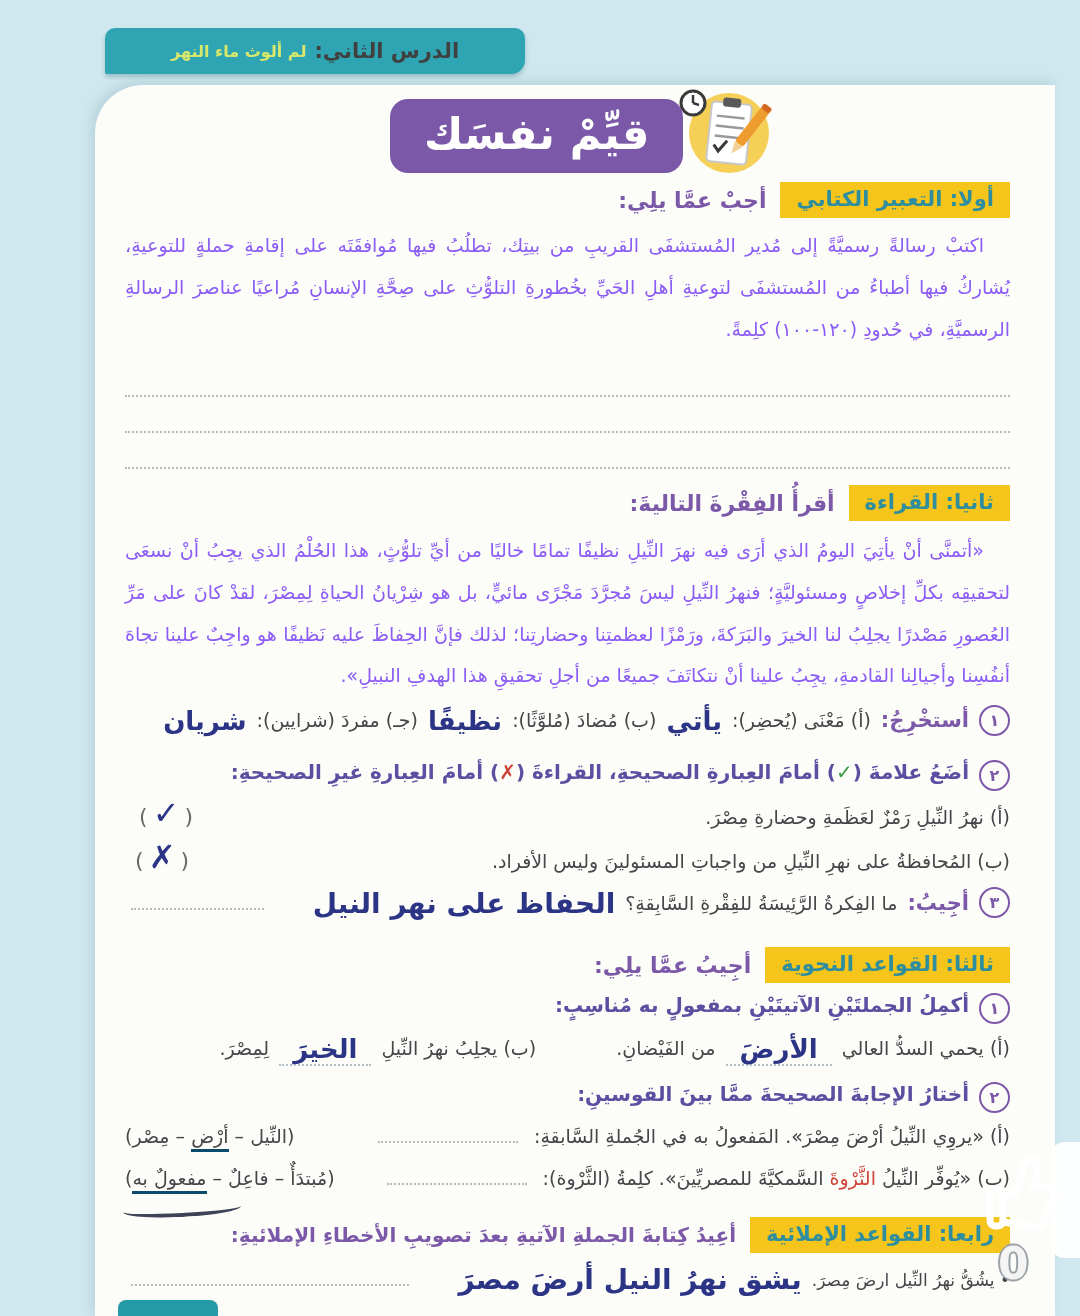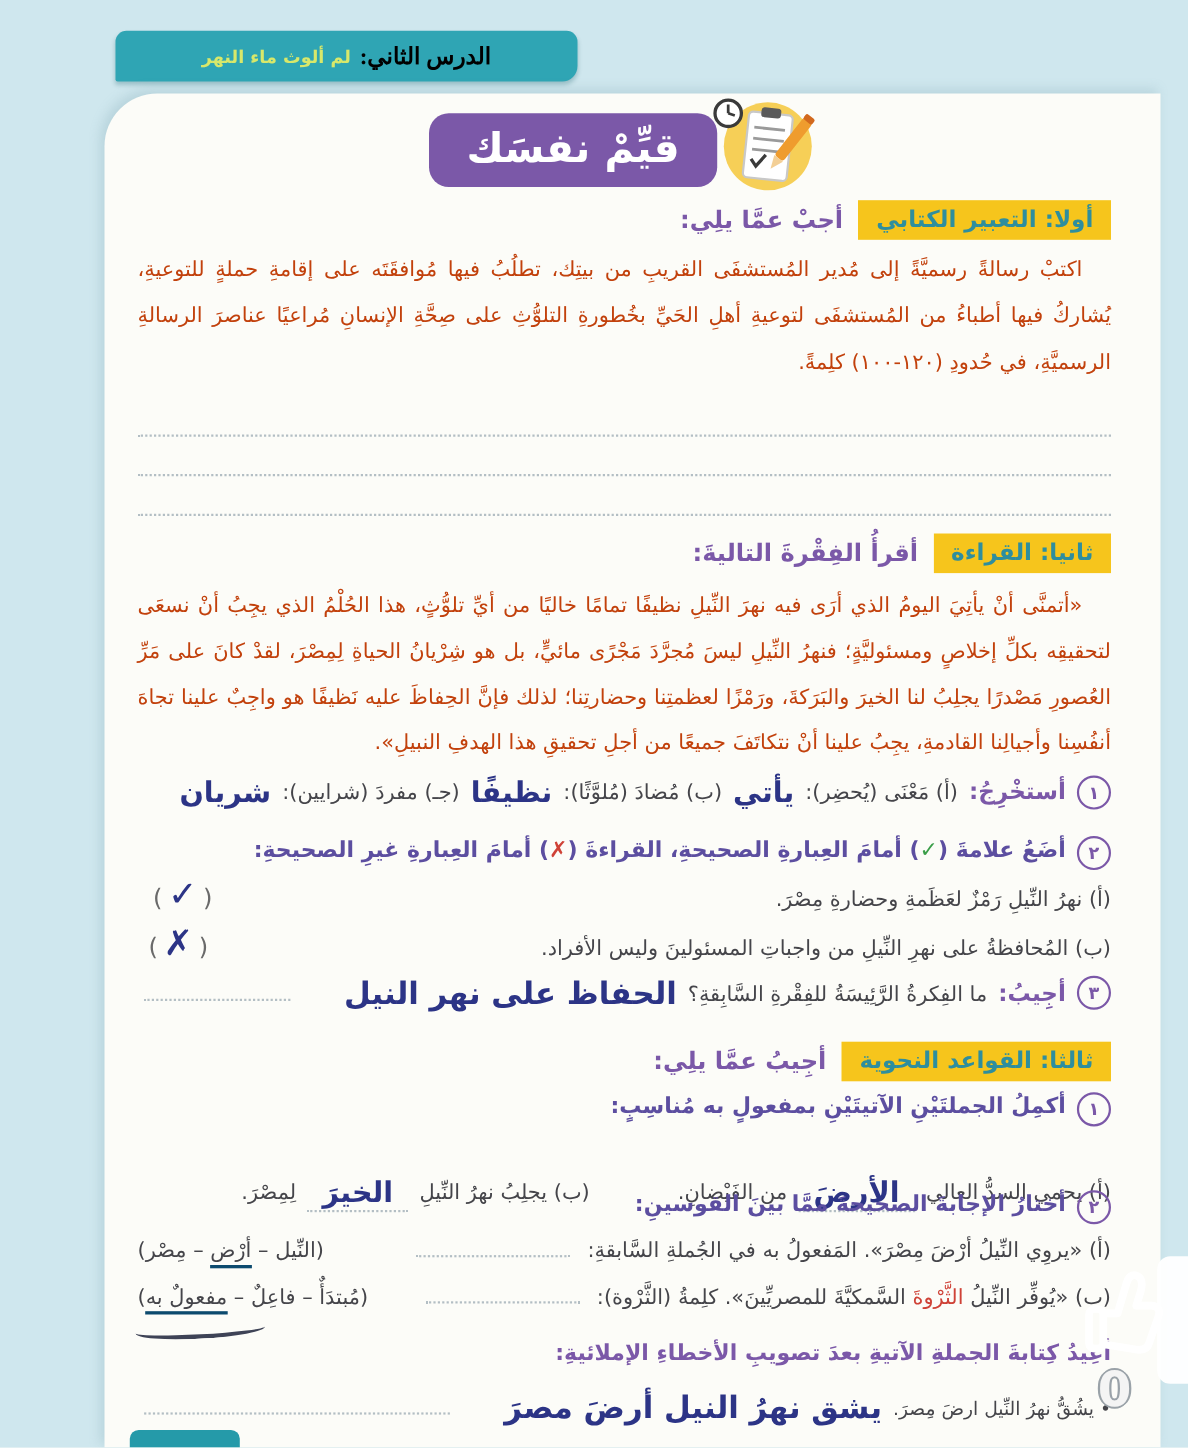--- a/index.html
+++ b/index.html
@@ -13,39 +13,39 @@
     background:#fcfcf8;border-top-left-radius:48px;
     box-shadow:-4px -4px 10px rgba(120,160,170,.25);
   }
   
   .lesson-banner{
     position:absolute;left:105px;top:28px;height:46px;min-width:380px;
     background:var(--teal);border-radius:10px 10px 14px 2px;
     display:flex;align-items:center;justify-content:center;direction:rtl;gap:8px;
     padding:0 20px;box-shadow:0 3px 4px rgba(0,80,90,.25);
   }
-  .lesson-banner .prefix{color:#000000;font-weight:bold;font-size:21px;font-family:Liberation Serif, serif;}
+  .lesson-banner .prefix{color:#404040;font-weight:bold;font-size:21px;}
   .lesson-banner .lname{color:#d8e86a;font-size:16px;font-weight:bold;}
   
   .title-row{position:absolute;left:295px;top:4px;display:flex;align-items:center;}
   .title-badge{
-    background:var(--purple);color:#fff;font-weight:bold;font-size:37px;
+    background:var(--purple);color:#fff;font-weight:bold;font-size:43px;
     padding:10px 34px 14px;border-radius:18px;letter-spacing:1px;
   }
   .title-icon{margin-left:-6px;position:relative;top:-2px;}
   
   .blk{position:absolute;left:30px;width:885px;direction:rtl;}
   .sec-head{display:flex;align-items:center;gap:14px;}
   .sec-badge{
     background:var(--yellow);color:var(--teal-dark);font-weight:bold;font-size:21px;
     padding:5px 16px 7px;border-radius:0;white-space:nowrap;
   }
   .sec-instr{color:var(--purple);font-weight:bold;font-size:22px;white-space:nowrap;}
   .para{
-    color:#c2410c;font-size:19px;line-height:2.2;text-align:justify;margin:0;
+    color:#8b5cf6;font-size:19px;line-height:2.2;text-align:justify;margin:0;
   }
   .indent{text-indent:26px;}
   .write-line{height:34px;border-bottom:2px dotted #b3bec4;}
   .qrow{display:flex;align-items:baseline;flex-wrap:wrap;column-gap:10px;}
   .qnum{
     flex:0 0 auto;width:27px;height:27px;border:2px solid var(--purple);border-radius:50%;
     color:var(--purple);font-weight:bold;font-size:16px;line-height:27px;text-align:center;
     align-self:center;
   }
   .qverb{color:var(--purple);font-weight:bold;font-size:21px;}
@@ -54,21 +54,21 @@
   .hand{color:var(--ink);font-weight:bold;font-size:26px;line-height:1;position:relative;top:3px;text-align:right;}
   .hand.big{font-size:28px;margin-left:33px;}
   .hand-mark{color:var(--ink);font-weight:bold;font-size:32px;line-height:.8;}
   .paren{color:#6a6a6a;font-size:22px;}
   .check{color:var(--green);font-weight:bold;}
   .cross{color:var(--red);font-weight:bold;}
   .redword{color:var(--red);}
   .dots{flex:1 1 auto;border-bottom:2px dotted #b3bec4;height:1.1em;margin:0 6px;}
   .dots-mid{flex:0 0 140px;border-bottom:2px dotted #b3bec4;height:1.1em;margin:0 6px;}
   .spacer{flex:1 1 auto;}
-  .dotted-under{border-bottom:2px dotted #b3bec4;padding:0 14px 2px;margin-top:36px;}
+  .dotted-under{border-bottom:2px dotted #b3bec4;padding:0 14px 2px;}
   .hand-underline{border-bottom:3px solid #0c4a6e;padding-bottom:2px;}
   .opts{color:#45454a;font-size:19px;white-space:nowrap;}
   .pen-stroke{
     position:absolute;width:118px;height:12px;
     border-bottom:4px solid #3e4356;border-radius:0 0 60% 60%;
     transform:rotate(-3deg);
   }
   
   .sticker-card{
     position:absolute;left:1052px;top:1142px;width:28px;height:116px;
@@ -201,20 +201,21 @@
   </div>
   <div class="blk qrow" style="top:1080px">
     <span class="qtext"><span>(ب) «يُوفِّر النِّيلُ </span><span class="redword">الثَّرْوةَ</span><span> السَّمكيَّةَ للمصريِّينَ». كلِمةُ (الثَّرْوة):</span></span>
     <span class="dots-mid"></span>
     <span class="spacer"></span>
     <span class="opts"><span>(مُبتدَأٌ – فاعِلٌ – </span><span class="hand-underline">مفعولٌ به</span><span>)</span></span>
   </div>
   <div class="pen-stroke" style="left:28px;top:1116px"></div>
 
   <div class="blk sec-head" style="top:1132px">
+    <span class="sec-badge">رابعا: القواعد الإملائية</span>
     <span class="sec-instr" style="font-size:20px">أعِيدُ كِتابةَ الجملةِ الآتيةِ بعدَ تصويبِ الأخطاءِ الإملائيةِ:</span>
   </div>
   <div class="blk qrow" style="top:1178px">
     <span class="qtext" style="font-size:17px"><span>•</span> <span>يشُقُّ نهرُ النِّيل ارضَ مِصرَ.</span></span>
     <span class="hand big">يشق نهرُ النيل أرضَ مصرَ</span>
     <span class="dots"></span>
   </div>
 
 </div>
 

